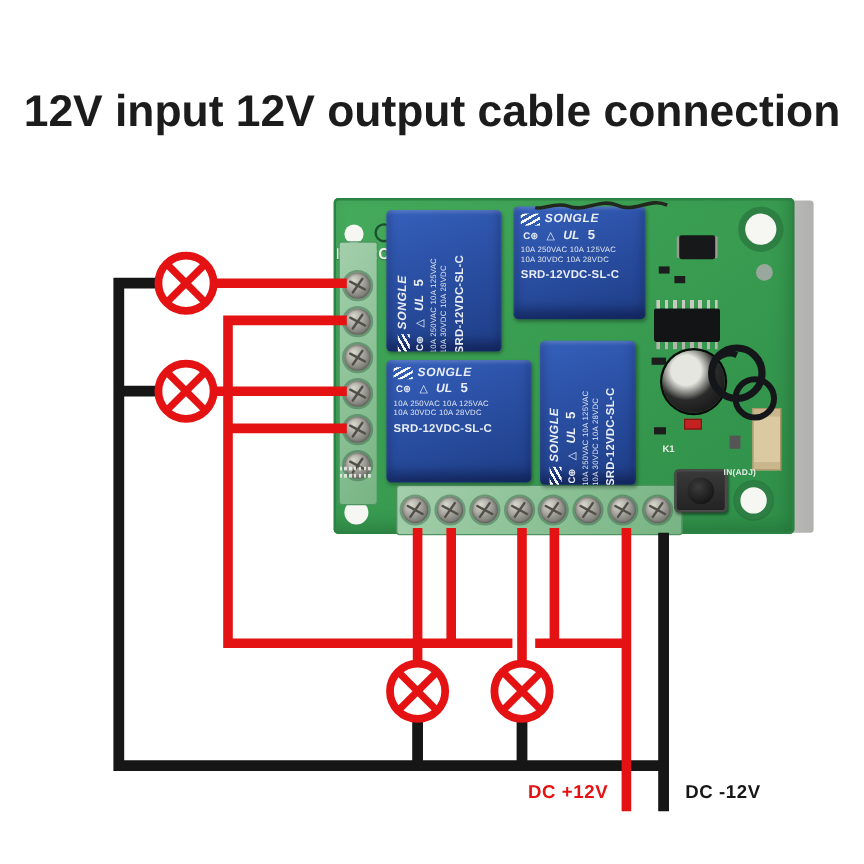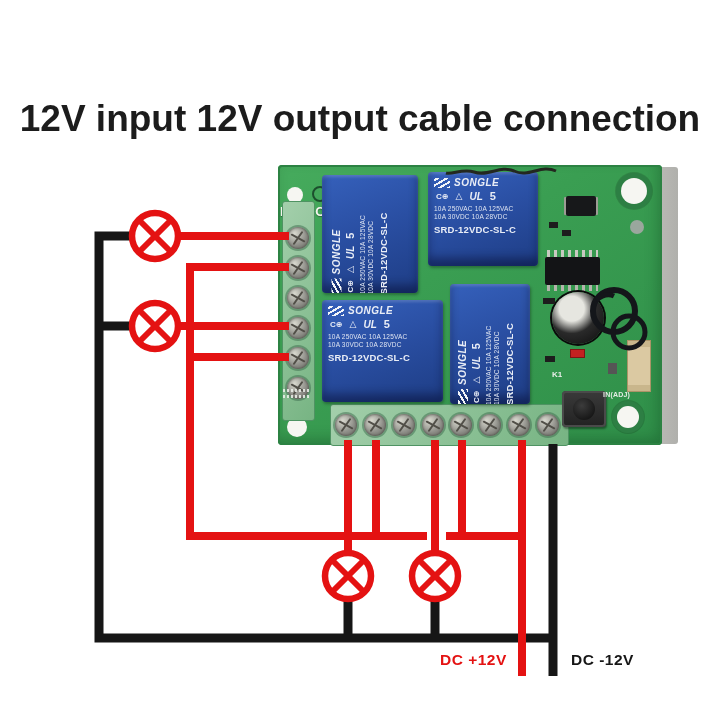--- a/index.html
+++ b/index.html
@@ -1,19 +1,19 @@
 <!DOCTYPE html>
 <html><head>
 <meta charset="utf-8">
 <style>
   html,body{margin:0;padding:0;background:#ffffff;}
   .canvas{position:relative;width:720px;height:720px;background:#ffffff;overflow:hidden;
           font-family:"Liberation Sans","DejaVu Sans",sans-serif;}
   
-  .title{position:absolute;top:98px;left:0;width:100%;text-align:center;
+  .title{position:absolute;top:72px;left:0;width:100%;text-align:center;
          font-size:37px;font-weight:600;color:#1c1c1c;letter-spacing:0px;margin:0;}
   
   .photo-edge{position:absolute;left:659px;top:167px;width:19px;height:277px;
               background:linear-gradient(90deg,#b9b9b5,#b0b0ac);border-radius:0 3px 3px 0;}
   
   .pcb{position:absolute;left:278px;top:165px;width:384px;height:280px;border-radius:4px;
        background:linear-gradient(145deg,#46ab5d 0%,#3a9e52 40%,#2f8f49 100%);
        box-shadow:inset 0 0 0 2px #2c8243, inset -4px -6px 14px rgba(0,40,10,.25);}
   .board-label{position:absolute;left:2px;top:39px;color:#f4f4ee;font-size:13px;font-weight:bold;
                letter-spacing:.5px;text-shadow:0 1px 1px rgba(0,0,0,.35);}

